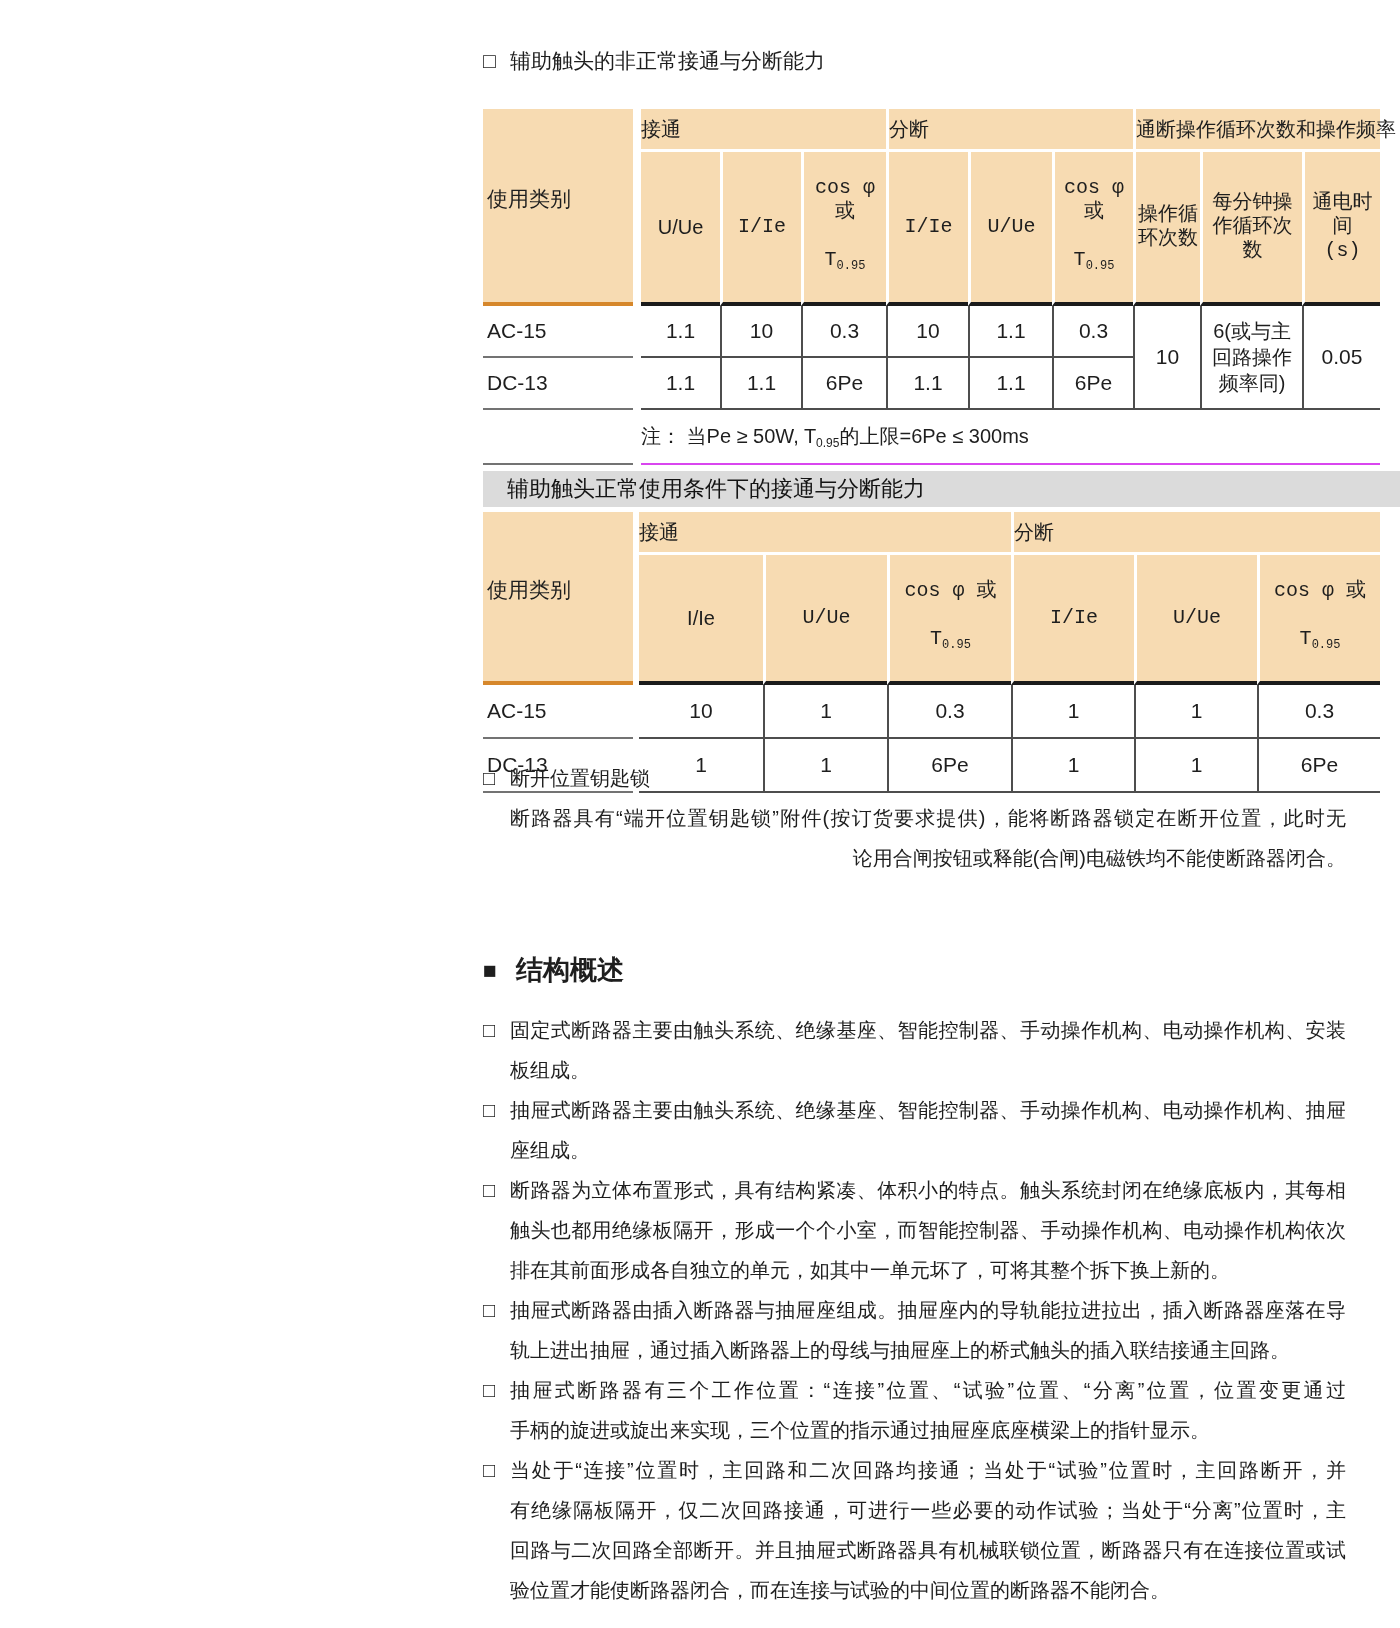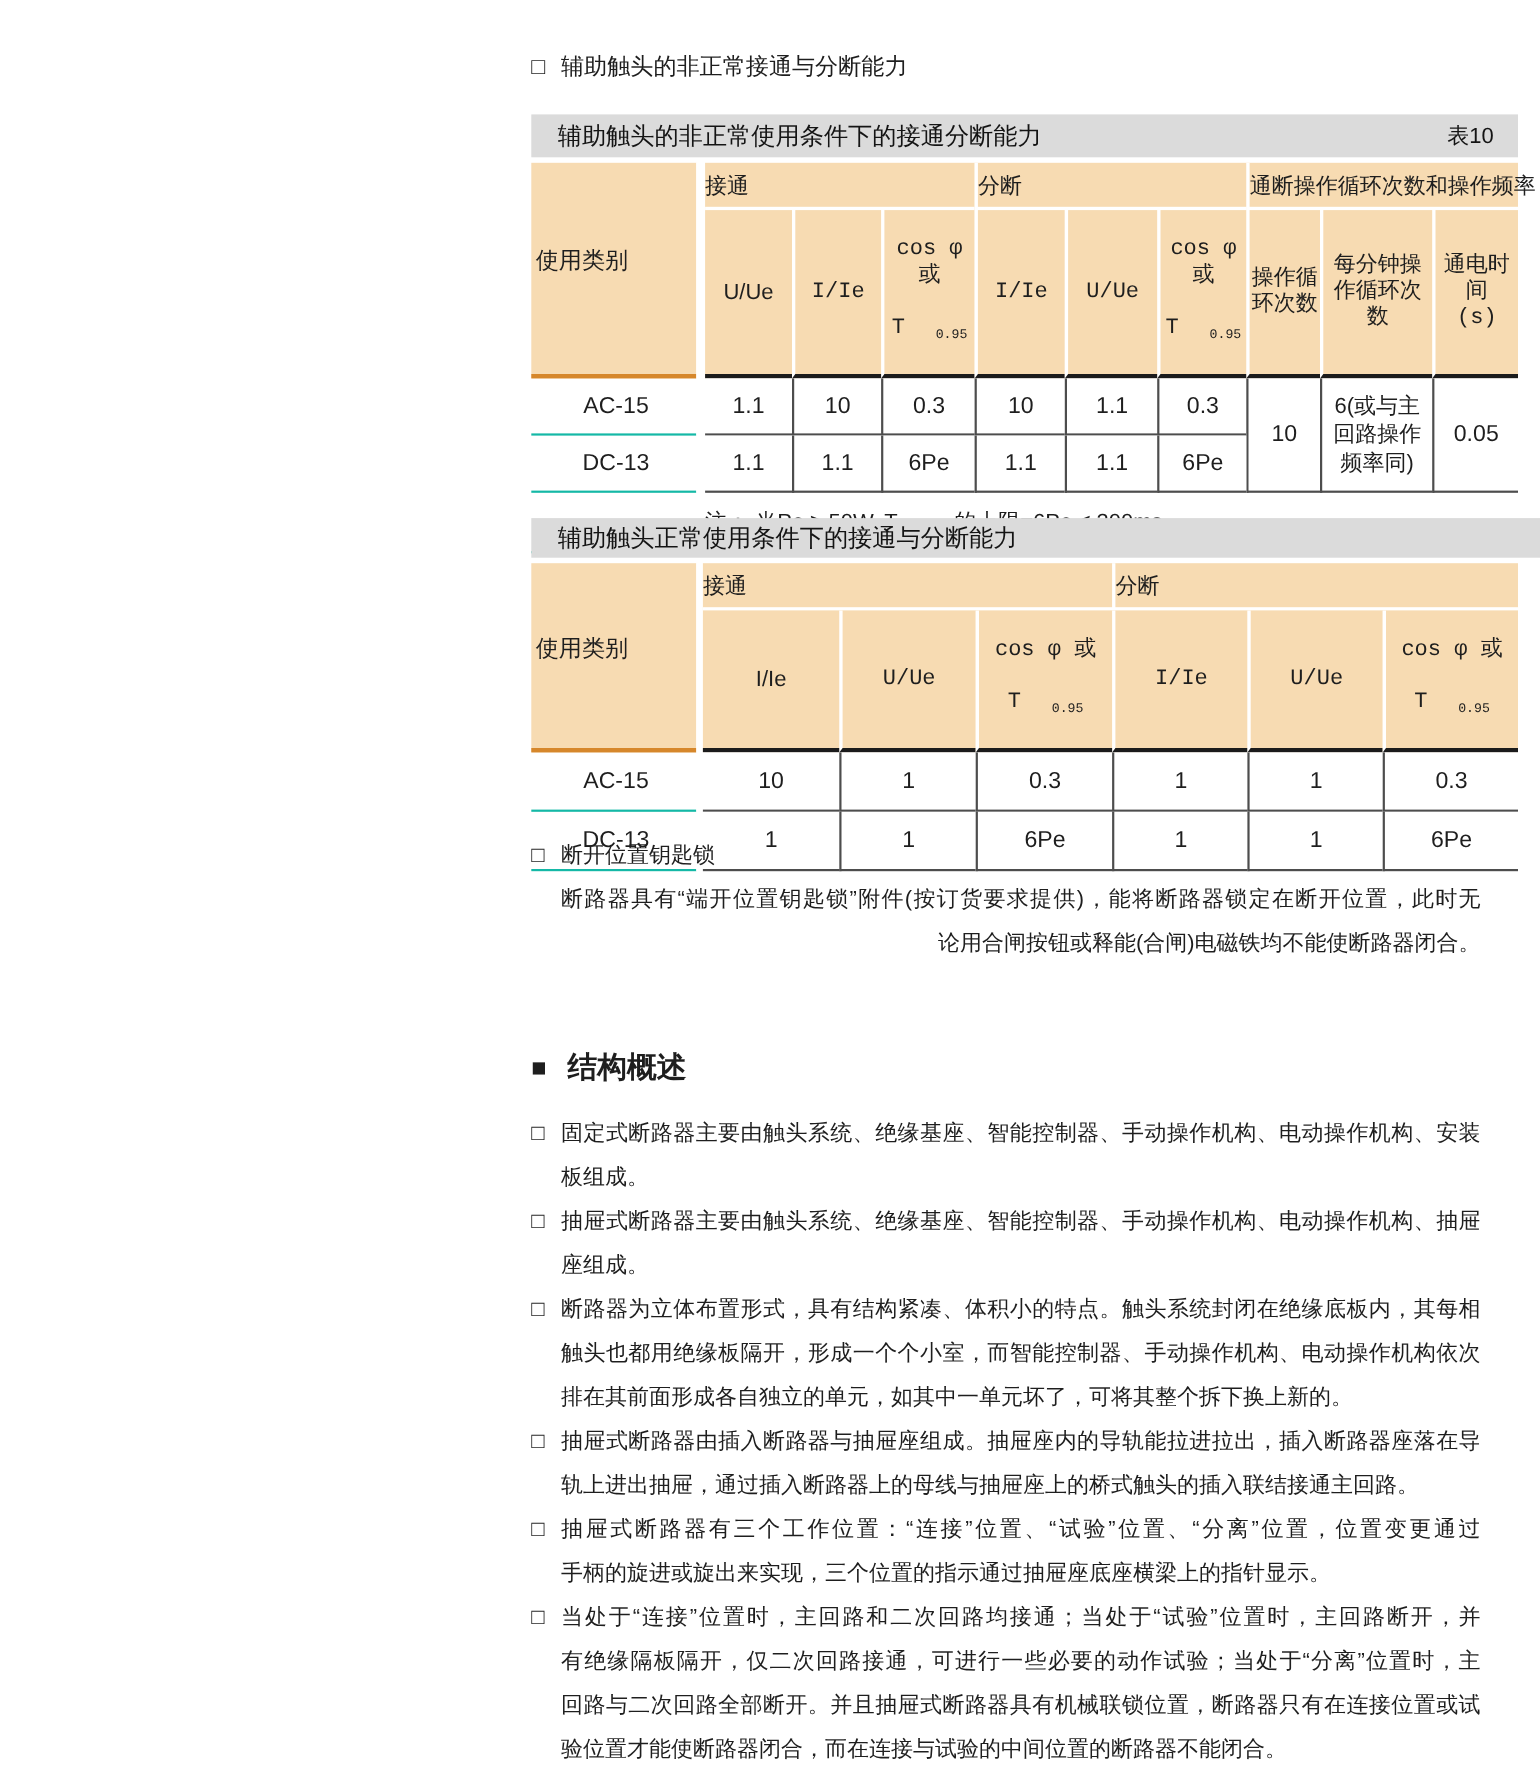--- a/index.html
+++ b/index.html
@@ -32,47 +32,43 @@
 
   table.tbl { border-collapse:separate; border-spacing:0; table-layout:fixed;
               width:897px; margin-top:5px; }
   table.tbl td, table.tbl th { vertical-align:middle; font-weight:normal; }
 
   .peach { background:#f7dbb2; }
   .g  { font-size:20px; text-align:left; white-space:nowrap;
         border-bottom:3px solid #ffffff; height:43px; }
   .wl { border-left:3px solid #ffffff;font-family:Liberation Mono, monospace; }
   .s  { font-size:20px; text-align:center; white-space:pre-line; line-height:24px; }
-  .tsub { font-size:12px; vertical-align:-4px;margin-left:28px; }
+  .tsub { font-size:12px; vertical-align:-4px; }
   .usecat { vertical-align:bottom; text-align:left; padding:0 0 14px 4px;
             font-size:21px; border-bottom:4px solid #d6872b; }
   .blackline { border-bottom:4px solid #1b1b1b; }
   .sp { background:#ffffff; }
 
   .d, .d0 { text-align:center; font-size:21px; background:#ffffff;
             border-bottom:2px solid #4d4d4d; }
   .d  { border-left:2px solid #4d4d4d; }
   .mcell { font-size:20px; line-height:26px; padding:0 4px; }
-  .cat { text-align:center; padding-left:4px; font-size:21px;
-         border-bottom:2px solid #14b8a6; }
+  .cat { text-align:left; padding-left:4px; font-size:21px;
+         border-bottom:2px solid #737373; }
   .notecell { text-align:left; font-size:20px; border-bottom:2px solid #d946ef; }
 </style>
 </head>
 <body>
 
 <div class="abs sec-title" style="left:483px; top:46px; width:863px">
   <span class="mk">□</span>
   <span>辅助触头的非正常接通与分断能力</span>
 </div>
 
 <div class="abs" style="left:483px; top:104px; width:897px">
-  <div class="bar" style="height:39px">
-    <span>辅助触头的非正常使用条件下的接通分断能力</span>
-    <span class="tag">表10</span>
-  </div>
   <table class="tbl">
     <colgroup>
       <col style="width:150px">
         <col style="width:8px">
       <col style="width:79px">
         <col style="width:81px">
         <col style="width:85px">
       <col style="width:82px">
         <col style="width:84px">
         <col style="width:81px">

